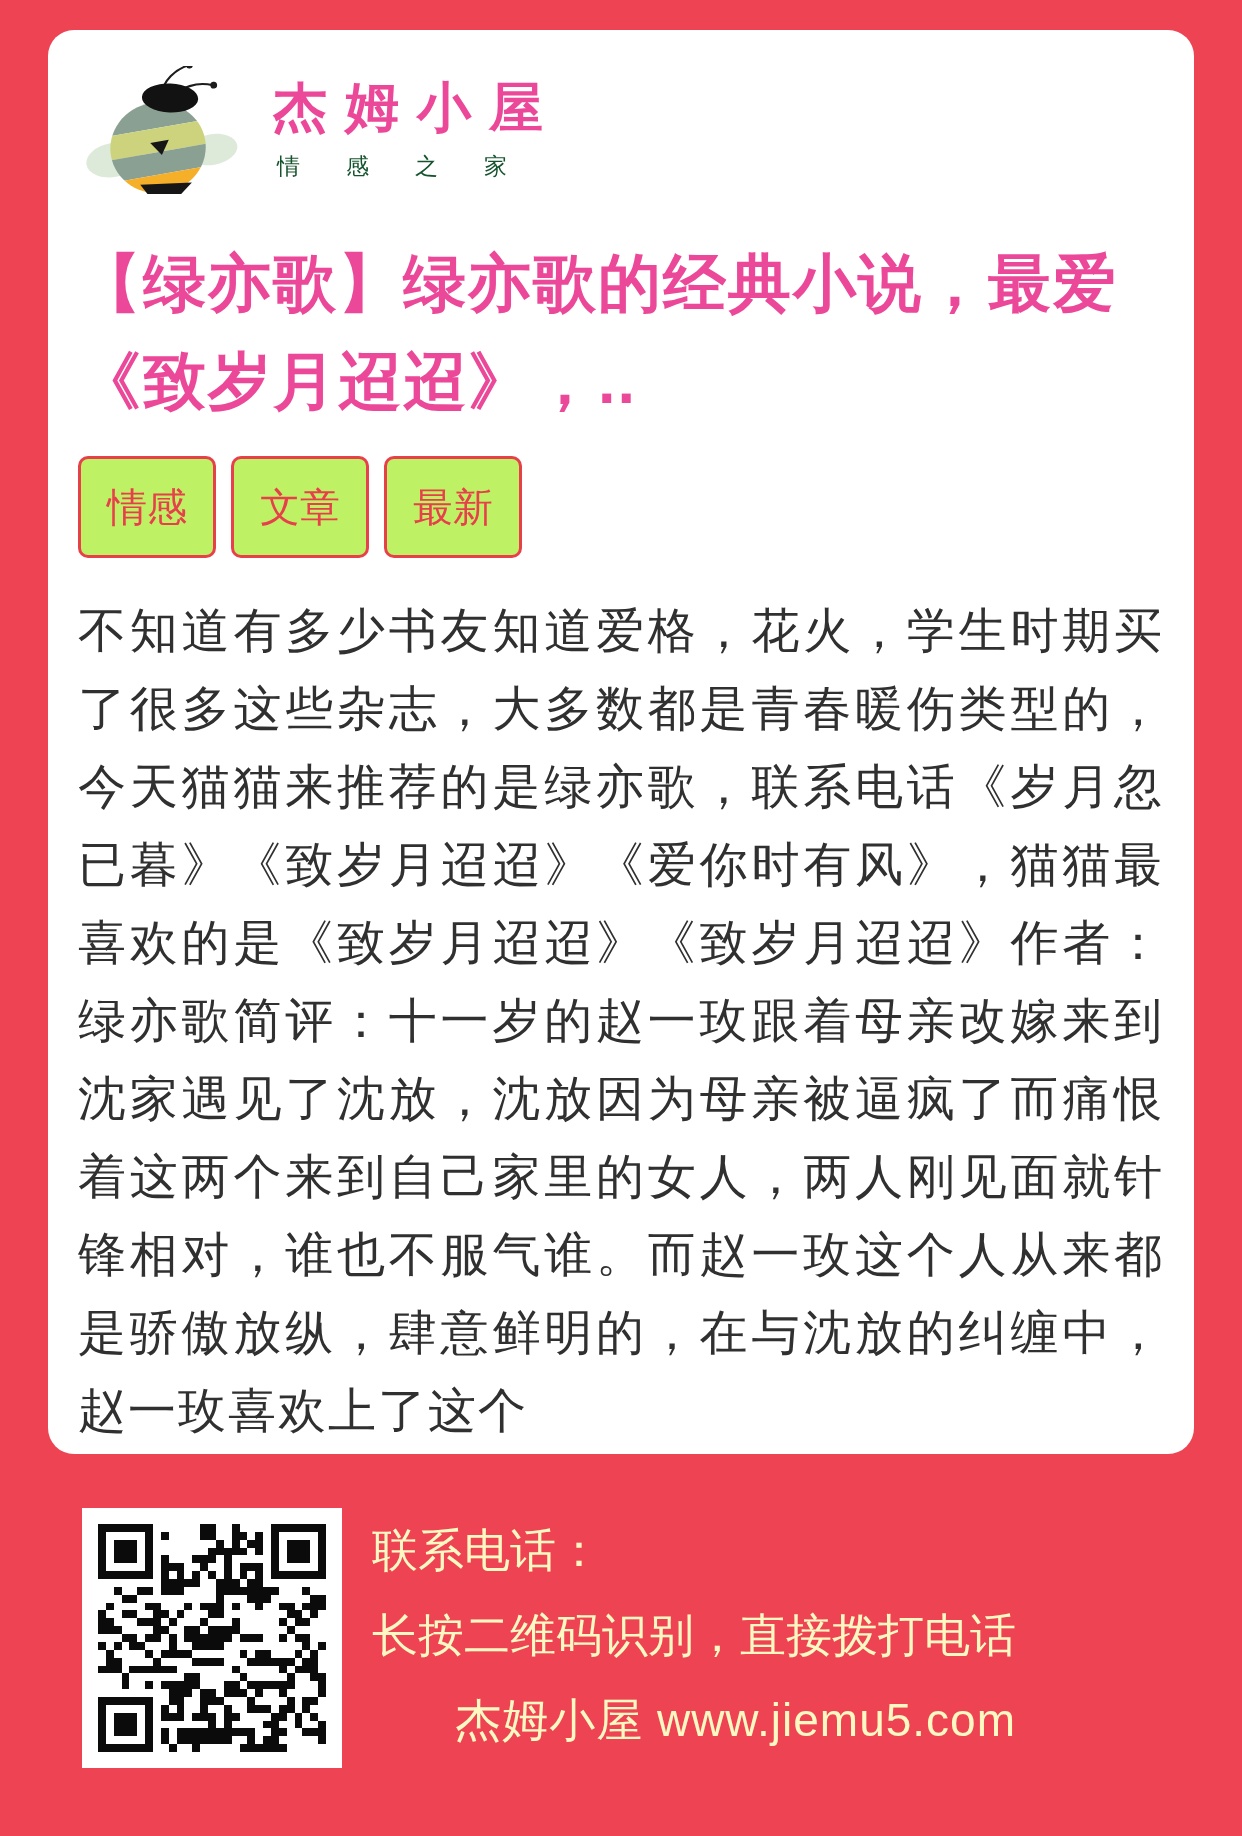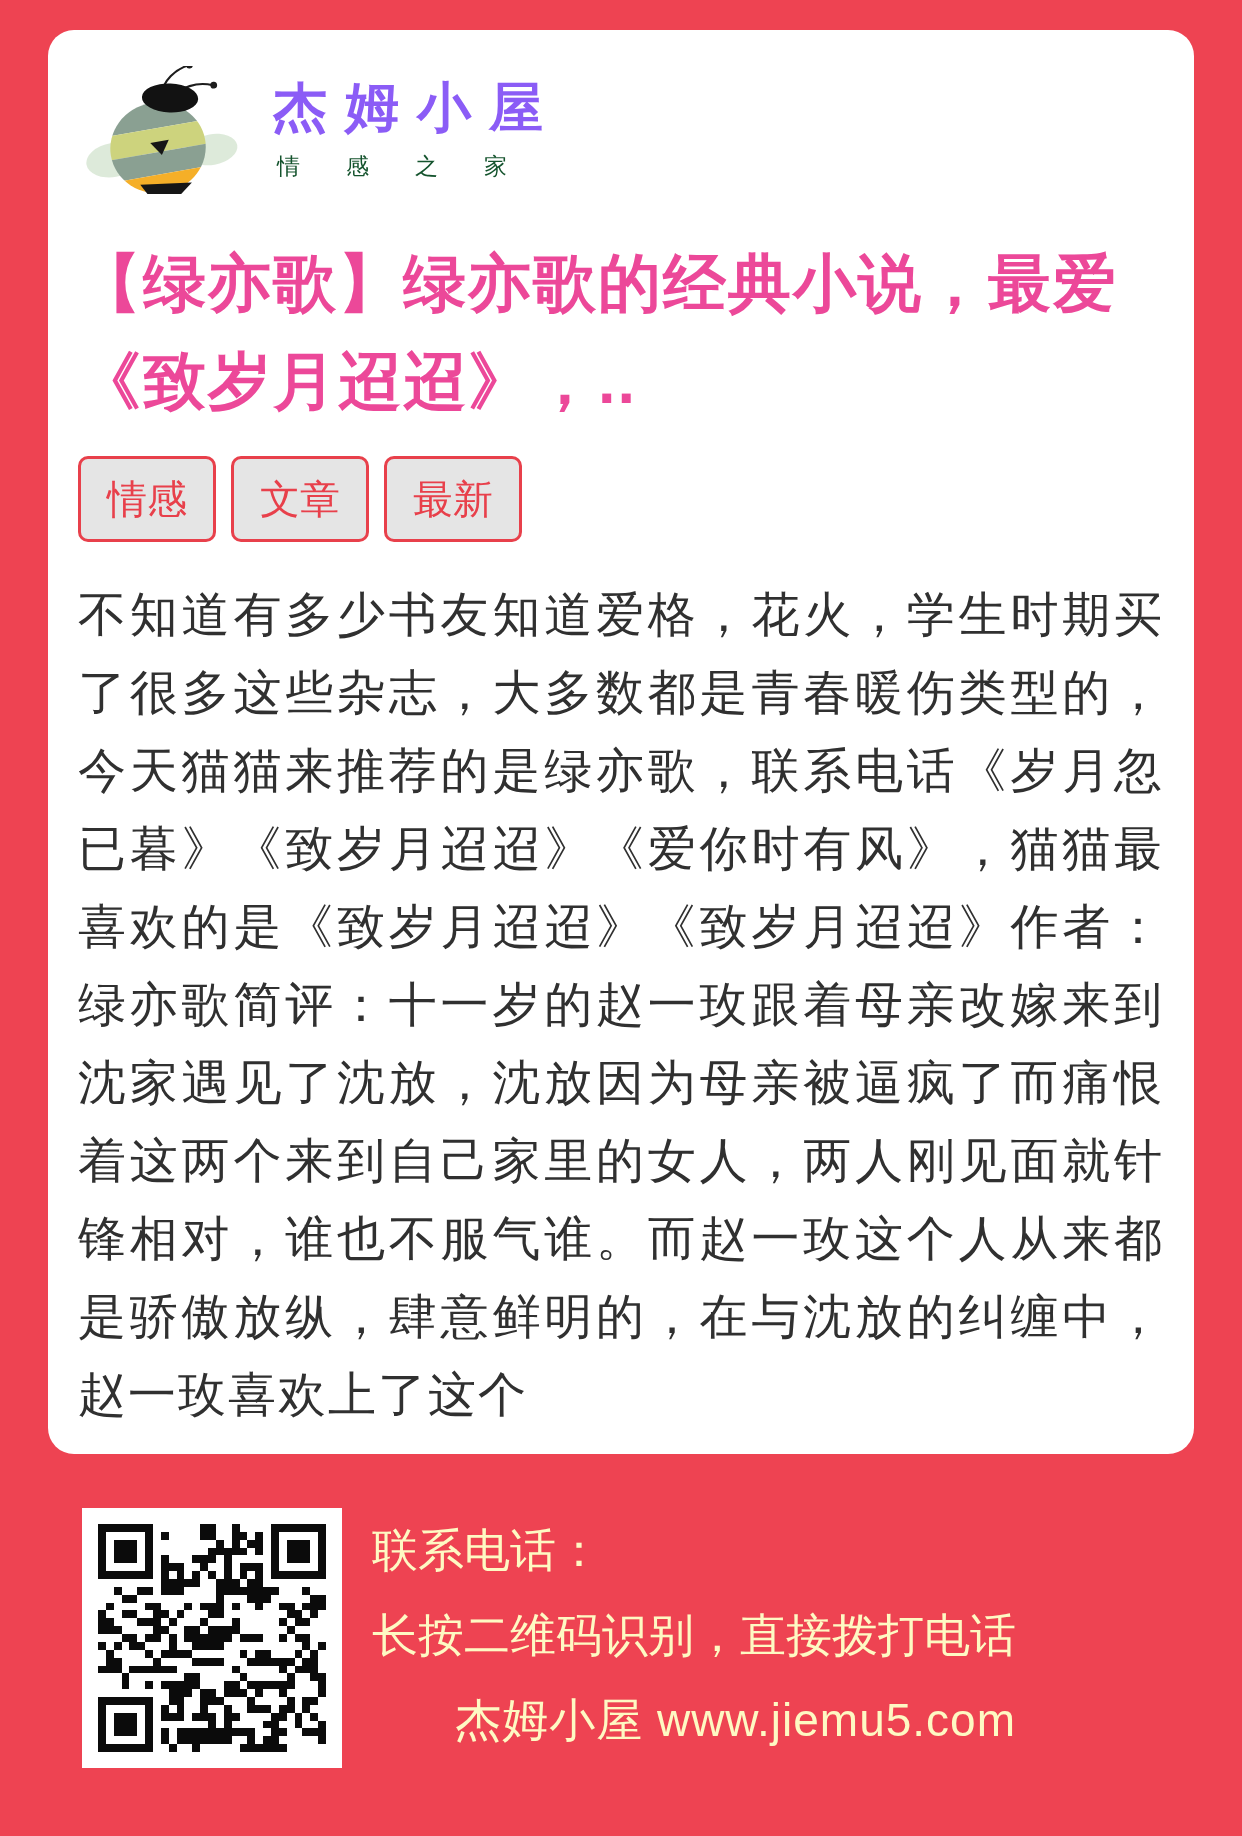--- a/index.html
+++ b/index.html
@@ -8,27 +8,27 @@
     background:#EE4352;
     font-family:"Liberation Sans","DejaVu Sans",sans-serif;
   }
   .card{
     position:absolute;left:48px;top:30px;width:1146px;height:1424px;
     background:#FFFFFF;border-radius:26px;box-sizing:border-box;
     padding:28px 30px;overflow:hidden;
   }
   .logo-row{display:flex;align-items:center;gap:24px;margin:8px 0 0 6px;}
   .logo-text{display:flex;flex-direction:column;}
-  .logo-name{font-size:54px;line-height:1.1;letter-spacing:18px;color:#8b5cf6;font-weight:600;}
+  .logo-name{font-size:54px;line-height:1.1;letter-spacing:18px;color:#ec4899;font-weight:600;}
   .logo-tagline{font-size:23px;letter-spacing:46px;color:#14532d;margin-top:14px;text-indent:4px;}
   .title{margin:40px 0 0 0;font-size:63px;line-height:98px;font-weight:700;color:#ec4899;letter-spacing:2px;}
   .tags{margin-top:26px;display:flex;gap:15px;}
   .tag{
     font-size:40px;color:#E8404B;border:3px solid #E8404B;border-radius:10px;
-    padding:16px 26px;line-height:1.2;background:#e5e5e5;
+    padding:24px 26px;line-height:1.2;background:#bef264;
   }
   .body-text{margin:34px 0 0 0;font-size:48px;line-height:78px;color:#303030;letter-spacing:2px;text-align:justify;}
   .footer{position:absolute;left:82px;top:1508px;display:flex;gap:30px;}
   .qr-box{width:260px;height:260px;background:#FFFFFF;box-sizing:border-box;padding:16px;}
   .contact{display:flex;flex-direction:column;gap:32px;padding-top:16px;color:#fef9c3;font-size:46px;line-height:1.15;}
   .contact .site{letter-spacing:1px;text-align:right;}
 </style>
 </head>
 <body>
 

